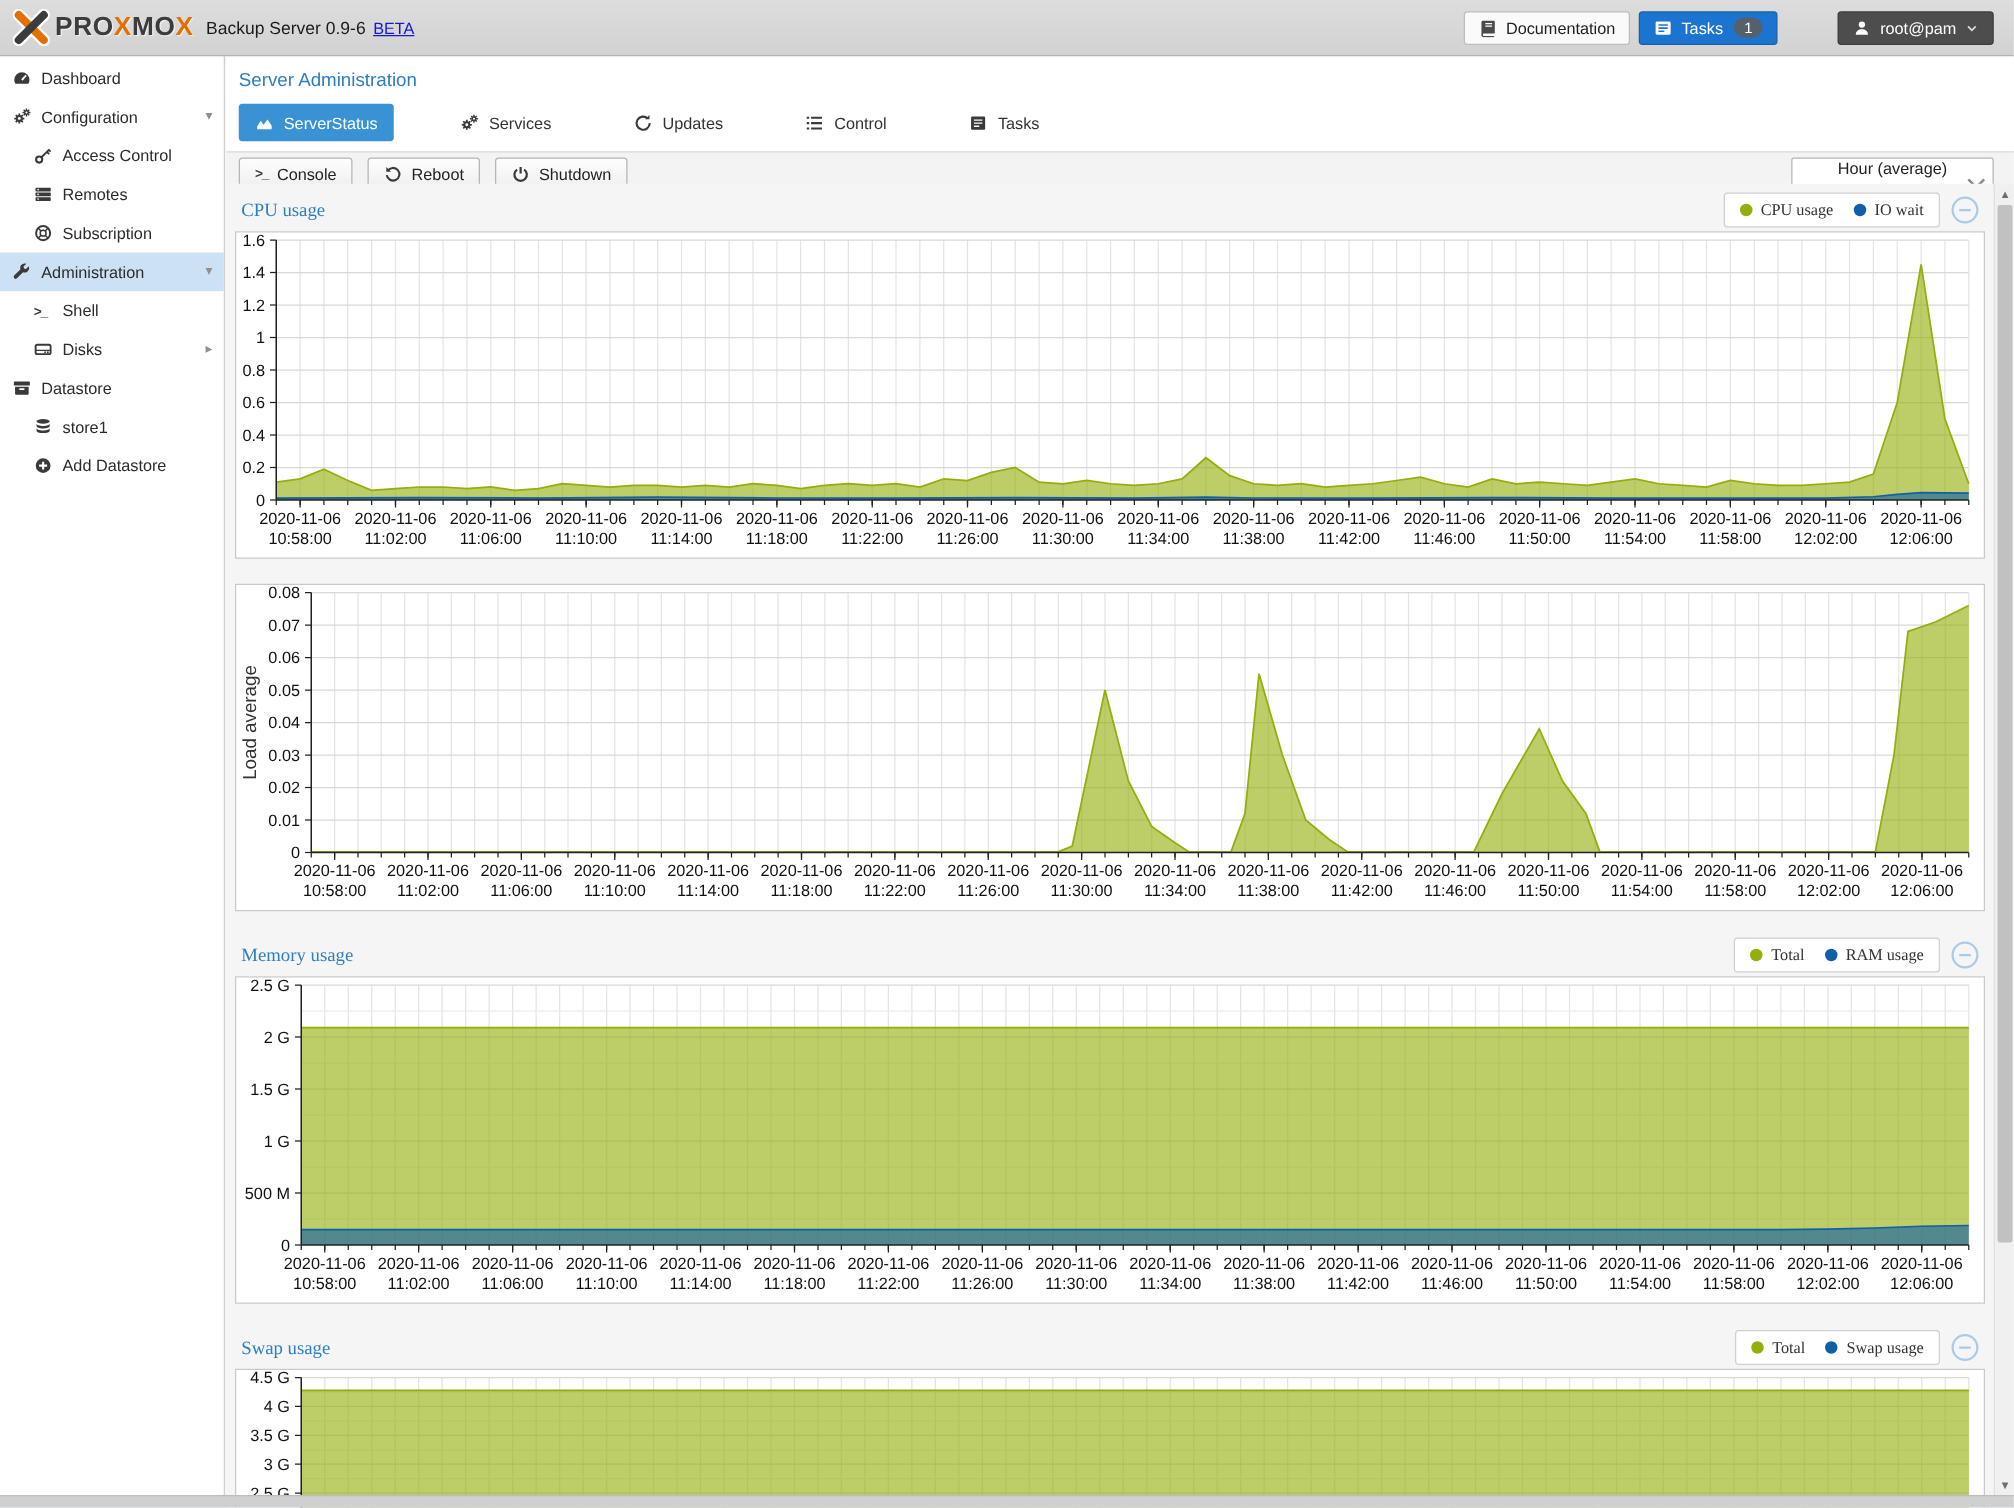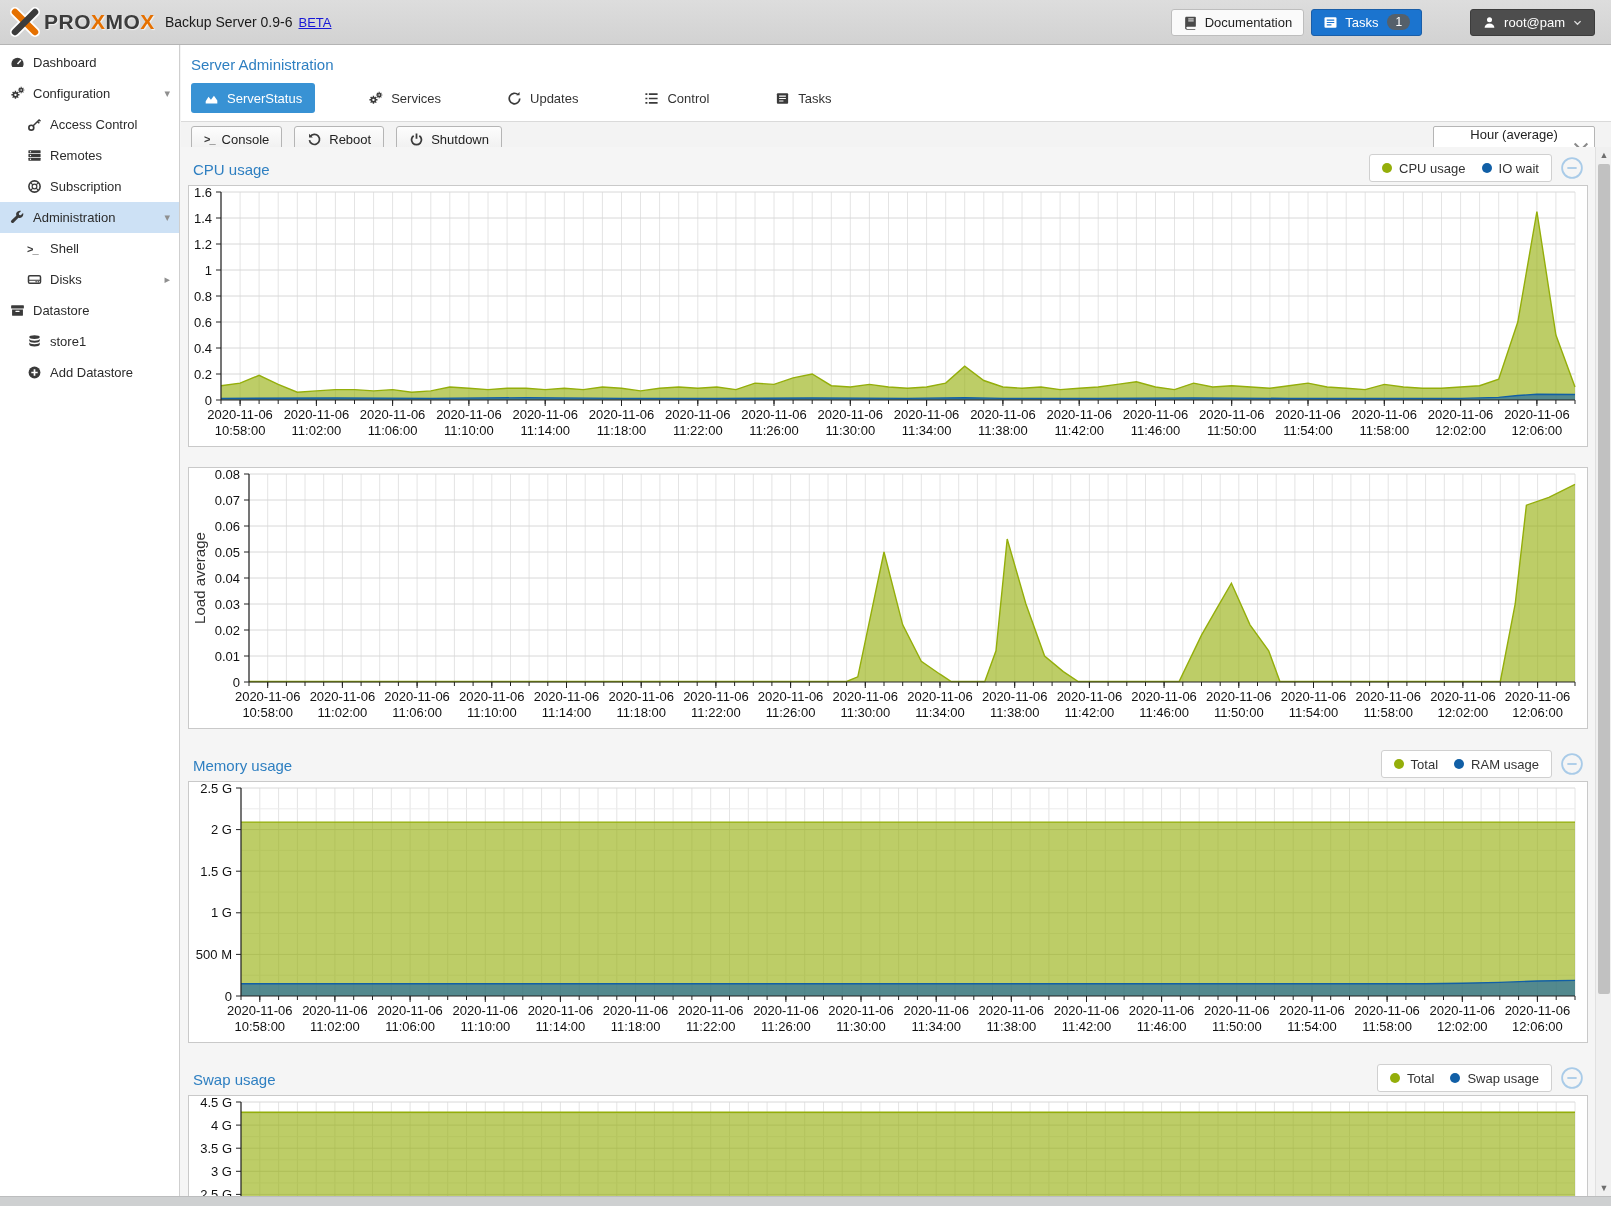--- a/index.html
+++ b/index.html
@@ -32,21 +32,21 @@
   .page-title { padding:11px 0 4px 10px; font-size:15px; color:#2e7fc1; }
   .tabs { display:flex; align-items:flex-end; gap:40px; padding:6px 0 8px 10px; background:#fff; }
   .tab { height:30px; display:inline-flex; align-items:center; gap:8px; padding:0 13px; font-size:13px; color:#333; border-radius:3px; cursor:pointer; }
   .tab.active { background:#3892d4; color:#fff; }
   .toolbar { height:36px; background:#f3f3f3; border-top:1px solid #dadada; border-bottom:1px solid #d5d5d5; display:flex; align-items:center; padding:0 16px 0 10px; gap:12px; }
   .tool-btn { height:27px; display:inline-flex; align-items:center; gap:7px; padding:0 12px; background:linear-gradient(#fdfdfd,#eeeeee); border:1px solid #b5b5b5; border-radius:3px; font-size:13px; color:#222; cursor:pointer; }
   .combo { margin-left:auto; width:162px; height:27px; background:#fff; border:1px solid #b5b5b5; border-radius:2px; display:flex; align-items:center; padding:0 8px; font-size:13px; color:#222; cursor:pointer;flex-direction:column; }
   .combo .chev { margin-left:auto; width:10px; height:10px; border-right:2px solid #8a8a8a; border-bottom:2px solid #8a8a8a; transform:rotate(45deg) translate(-2px,-2px); }
   
   .charts { position:absolute; left:0; top:102px; width:1414px; height:1059px; overflow:hidden; background:#f5f5f5; padding:6px 0 0 7px; }
-  .panel-header { position:relative; height:32px; width:1400px; }
+  .panel-header { position:relative; height:32px; width:1400px;font-family:Liberation Serif, serif; }
   .panel-title { position:absolute; left:5px; top:8px; font-size:15px; color:#2e7fc1; }
   .legend { position:absolute; right:36px; top:1px; height:28px; background:#fff; border:1px solid #d0d0d0; border-radius:3px; display:flex; align-items:center; gap:16px; padding:0 12px; }
   .legend-item { display:inline-flex; align-items:center; gap:7px; font-size:13px; color:#333; cursor:pointer; }
   .legend-dot { width:10px; height:10px; border-radius:50%; display:inline-block; }
   .collapse-btn { position:absolute; right:4px; top:3px; width:24px; height:24px; cursor:pointer; }
   .chart-box { width:1400px; height:262px; background:#fff; border:1px solid #c9c9c9; margin-bottom:20px; overflow:hidden; }
   svg text { font-family:"Liberation Sans",sans-serif; }
   
   .vscroll { position:absolute; right:0; top:147px; width:16px; height:1049px; background:#f0f0f0; border-left:1px solid #e0e0e0; z-index:40; }
   .vscroll .arrow { position:absolute; left:0; width:16px; text-align:center; font-size:9px; color:#6e6e6e; }

